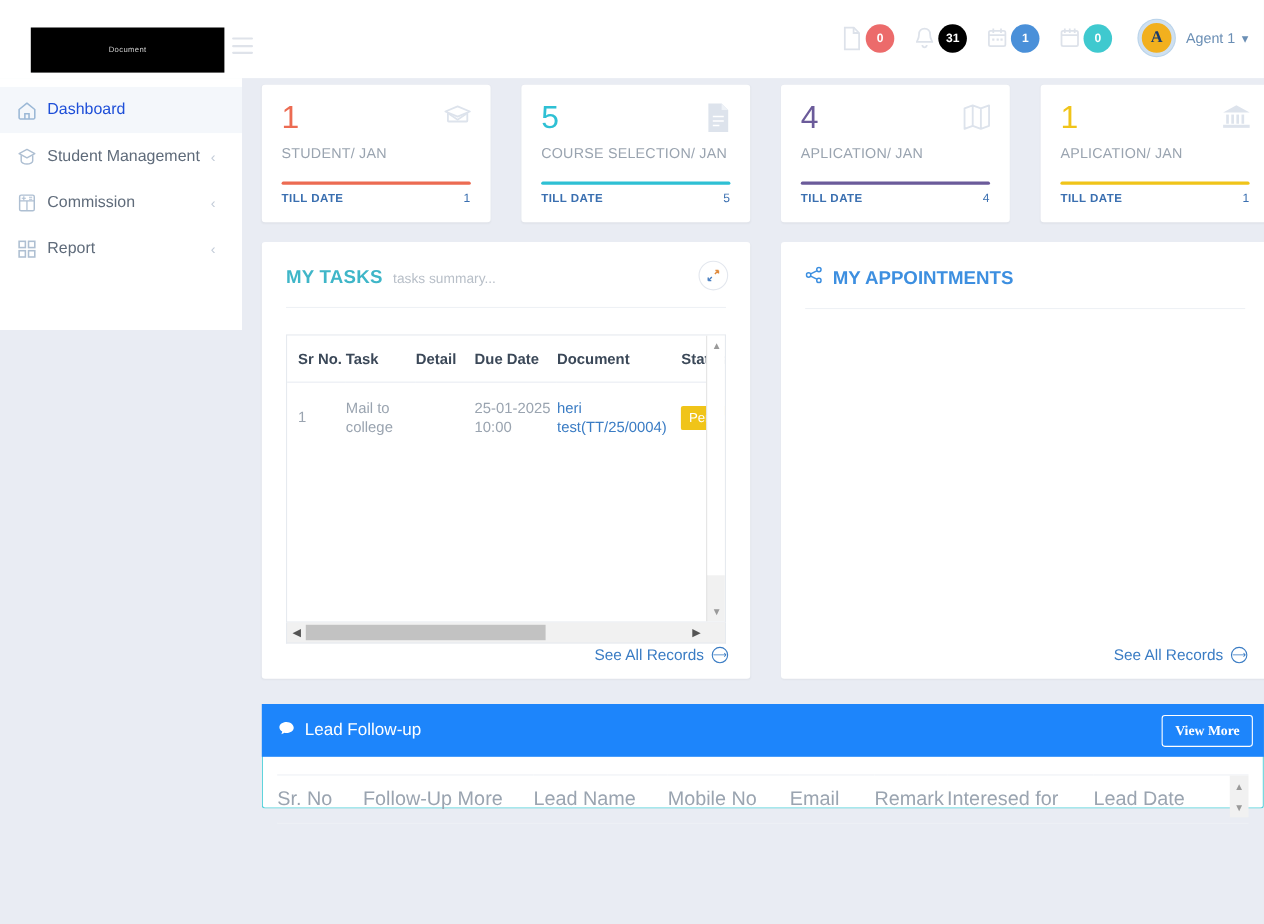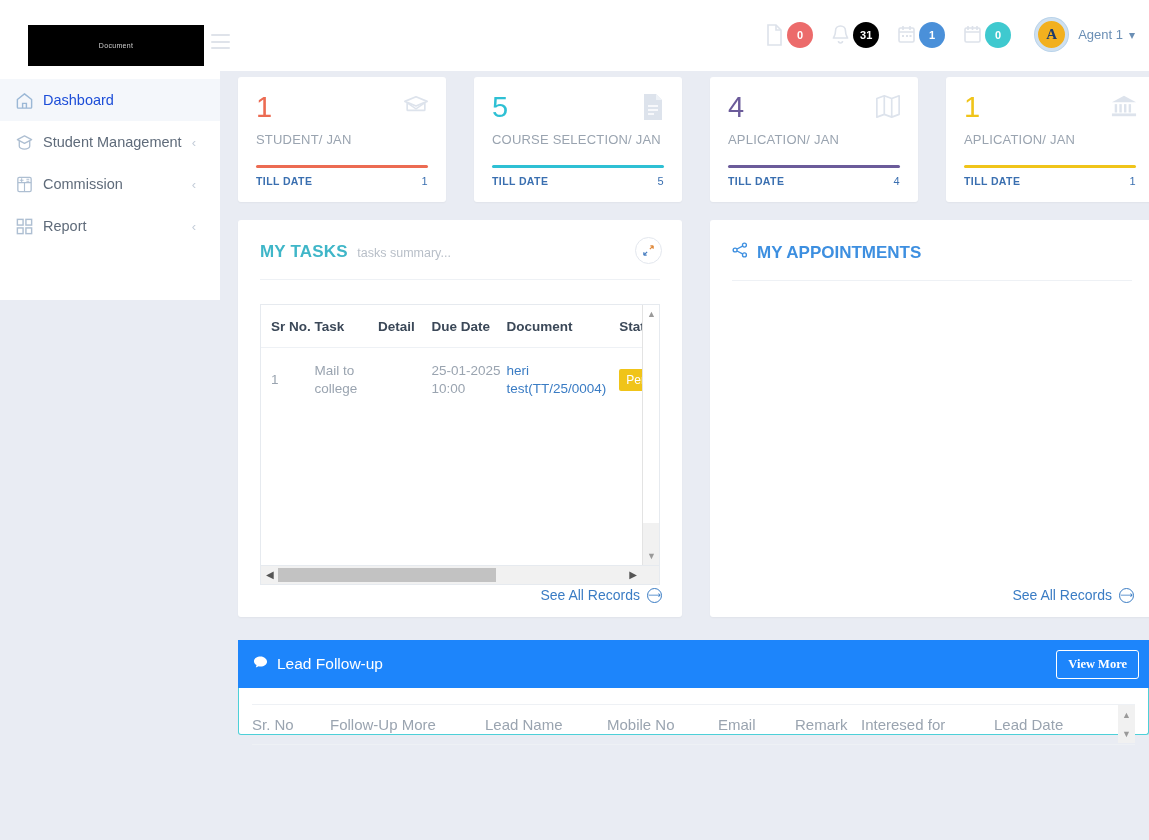--- a/index.html
+++ b/index.html
@@ -188,21 +188,21 @@
   }
   .lead-title { color: #fff; font-size: 15.5px; display: flex; align-items: center; gap: 9px; }
   .view-more {
     border: 1px solid #fff; color: #fff; background: transparent;
     font-size: 12.5px; font-weight: 700; padding: 6px 11px; border-radius: 3px;
     cursor: pointer; font-family: Liberation Serif, serif;
   }
   .lead-table-wrap { position: relative; margin: 16px 13px 0 13px; }
   table.lead { width: 100%; border-collapse: collapse; table-layout: fixed; }
   table.lead th {
-    text-align: left; font-size: 15px; color: #9aa4b0; font-weight: 400;
+    text-align: left; font-size: 18px; color: #9aa4b0; font-weight: 400;
     padding: 11px 0 11px 0; border-top: 1px solid #eef1f5; border-bottom: 1px solid #eef1f5;
   }
   .lead-vscroll {
     position: absolute; right: 0; top: 1px; width: 17px; height: 38px; background: #f1f1f1;
     display: flex; flex-direction: column; align-items: center; justify-content: space-around;
     color: #9a9a9a; font-size: 9px;
   }
 </style>
 </head>
 <body>

